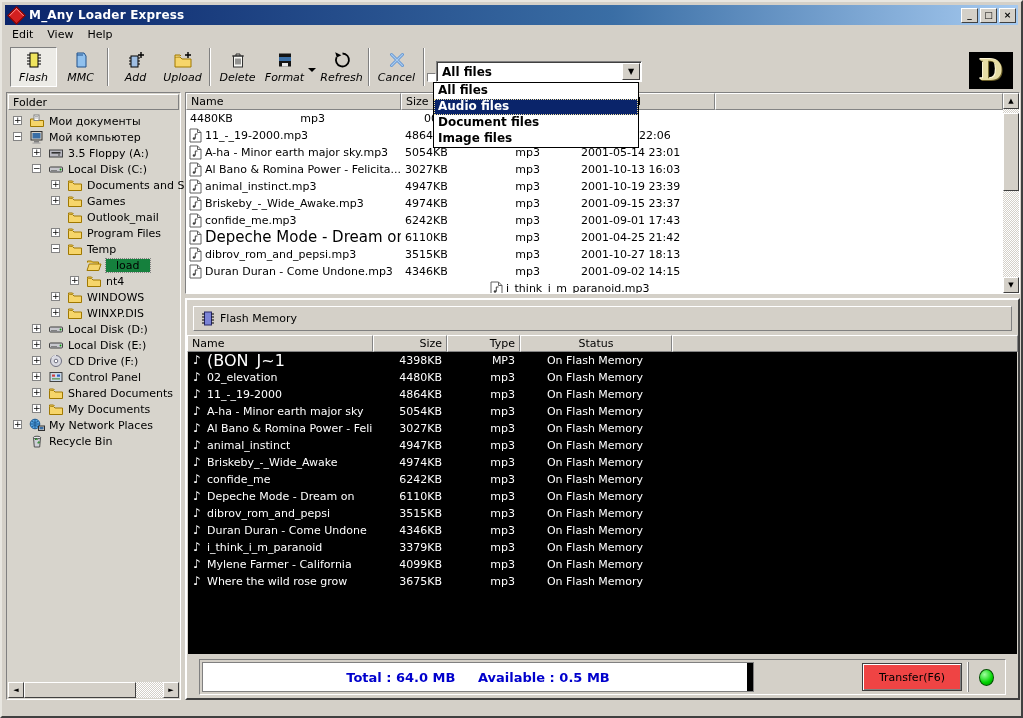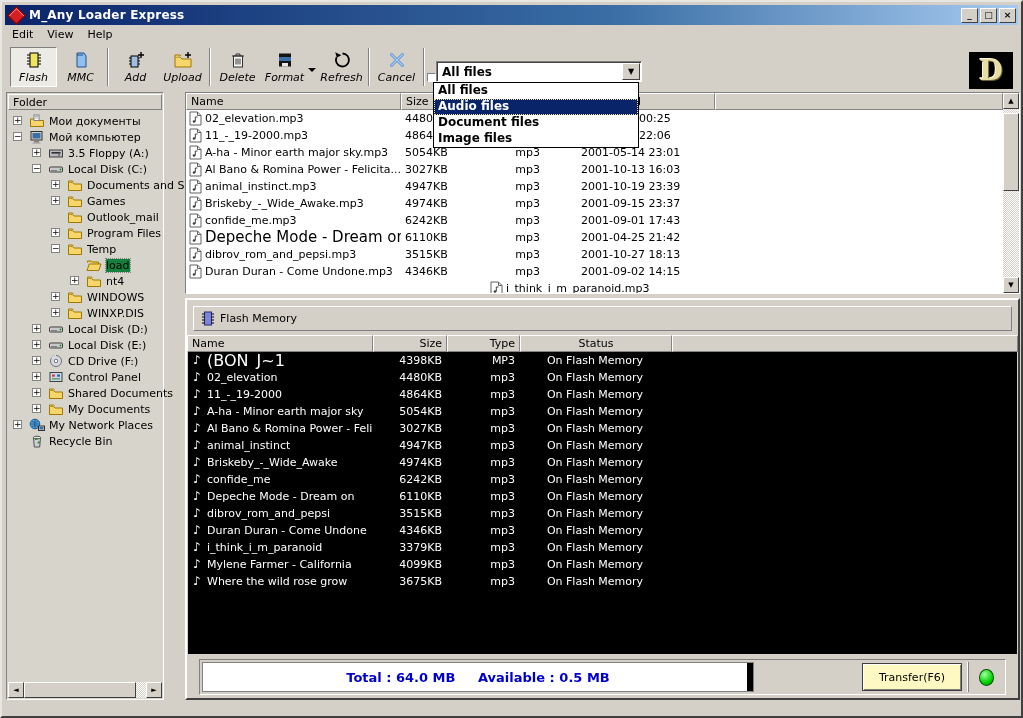--- a/index.html
+++ b/index.html
@@ -39,30 +39,30 @@
     font-size:8px;color:#000;}
   .dd-popup{position:absolute;left:431px;top:80px;width:206px;background:#fff;
     border:1px solid #000;z-index:60;}
   .dd-item{height:16px;font-size:12px;font-weight:bold;color:#000;padding:0 4px;line-height:15px;white-space:nowrap;}
   .dd-item.selected{background:#0A246A;color:#fff;outline:1px dotted #F0E0A0;outline-offset:-1px;}
   .logo-box{position:absolute;right:5px;top:8px;width:44px;height:37px;background:#000;
     display:flex;align-items:center;justify-content:center;}
   .logo-d{font-family:"DejaVu Serif",serif;font-size:27px;font-weight:bold;color:#E6DCA4;
     text-shadow:1px 1px 0 #6B5F28,-1px -1px 0 #FFF8D8;}
   
-  .tree-panel{position:absolute;left:4px;top:90px;width:158px;height:608px;background:#D7D4CC;
+  .tree-panel{position:absolute;left:4px;top:90px;width:175px;height:608px;background:#D7D4CC;
     border:1px solid;border-color:#808080 #fff #fff #808080;}
   .tree-header{position:absolute;left:1px;top:1px;right:1px;height:16px;background:#D4D0C8;
     border:1px solid;border-color:#fff #808080 #808080 #fff;font-size:11px;padding:1px 4px;color:#000;}
   .tree-item{position:absolute;left:0;height:16px;width:100%;display:flex;align-items:center;}
   .expander{position:absolute;width:9px;height:9px;background:#fff;border:1px solid #848484;
     font-size:9px;line-height:7px;text-align:center;color:#000;top:3px;}
   .tree-ico{position:absolute;width:16px;height:16px;top:0;}
   .tree-label{position:absolute;font-size:11px;color:#000;white-space:nowrap;top:2px;}
-  .tree-label.selected{background:#15803d;outline:1px dotted #808080;padding:0 0;}
+  .tree-label.selected{background:#15803d;outline:1px dotted #808080;padding:0 10px;}
   .hscroll{position:absolute;left:1px;bottom:1px;right:1px;height:16px;display:flex;background:#D4D0C8;}
   .scroll-btn{width:16px;height:16px;background:#D4D0C8;border:1px solid;border-color:#fff #404040 #404040 #fff;
     font-size:7px;color:#000;display:flex;align-items:center;justify-content:center;flex:none;}
   .scroll-track{flex:1;position:relative;background:#fff;
     background-image:conic-gradient(#D4D0C8 0 25%,#fff 0 50%,#D4D0C8 0 75%,#fff 0);background-size:2px 2px;}
   .scroll-thumb{position:absolute;background:#D4D0C8;border:1px solid;border-color:#fff #404040 #404040 #fff;}
   
   .top-list{position:absolute;left:183px;top:90px;width:835px;height:202px;background:#fff;
     border:1px solid;border-color:#808080 #fff #fff #808080;overflow:hidden;}
   .tl-header{position:absolute;left:0;top:0;right:16px;height:17px;display:flex;}
@@ -86,21 +86,21 @@
   .note-ico{width:12px;flex:none;margin-left:5px;margin-right:2px;color:#fff;font-size:12px;line-height:17px;}
   
   .status-row{position:absolute;left:12px;right:12px;top:359px;height:36px;
     border:1px solid;border-color:#808080 #fff #fff #808080;display:flex;align-items:stretch;padding:2px;}
   .progress{position:relative;width:552px;background:#fff;border:1px solid #808080;
     display:flex;align-items:center;justify-content:center;}
   .prog-text{font-size:13px;font-weight:bold;color:#0000CC;}
   .prog-text span{margin:0 9px;}
   .prog-marker{position:absolute;right:0px;top:0;bottom:0;width:6px;background:#000;}
   .status-gap{width:108px;}
-  .transfer-btn{width:100px;margin-top:1px;margin-bottom:1px;background:#fef9c3;border:1px solid #404040;
+  .transfer-btn{width:100px;margin-top:1px;margin-bottom:1px;background:#ef4444;border:1px solid #404040;
     box-shadow:inset 1px 1px 0 #fff,inset -1px -1px 0 #808080;font-size:11px;color:#000;
     display:flex;align-items:center;justify-content:center;}
   .led-area{flex:1;display:flex;align-items:center;justify-content:center;
     border-left:1px solid #808080;box-shadow:-1px 0 0 #fff;margin-left:6px;}
   .led{width:15px;height:17px;border-radius:50%;background:radial-gradient(circle at 35% 30%,#A0FFA0,#00D400 60%,#008000);
     border:1px solid #005000;}
 </style>
 </head>
 <body>
 
@@ -399,29 +399,20 @@
   <div class="top-list">
     <div class="tl-header" id="tl-header">
         <div class="hcell" style="width: 215px;">Name</div>
         <div class="hcell" style="width: 57px;">Size</div>
         <div class="hcell" style="width: 90px;">Type</div>
         <div class="hcell" style="width: 167px; padding-left: 45px;">Modified</div>
         <div class="hcell" style="flex: 1 1 0%;"></div>
       </div>
     <div id="tl-rows">
         <div class="tl-row" style="top: 17px;">
-          <div class="cell" style="width: 215px; display: flex;">
-            <div class="name-ico"><svg viewBox="0 0 13 15">
-                <path d="M1 1h7.5L12 4.5V14H1z" fill="#fff" stroke="#606060"></path>
-                <path d="M8.5 1v3.5H12" fill="none" stroke="#606060"></path>
-                <circle cx="5" cy="10.5" r="1.3" fill="#404040"></circle>
-                <path d="M6.3 10.5V6h2.2" stroke="#404040" fill="none"></path>
-              </svg></div>
-            <div style="font-size: 11px; line-height: 17px; white-space: nowrap; overflow: hidden;">02_elevation.mp3</div>
-          </div>
           <div class="cell" style="width: 57px; padding-left: 4px;">4480KB</div>
           <div class="cell" style="width: 90px; text-align: right; padding-right: 8px;">mp3</div>
           <div class="cell" style="width: 167px; padding-left: 91px;">00:25</div>
         </div>
         <div class="tl-row" style="top: 34px;">
           <div class="cell" style="width: 215px; display: flex;">
             <div class="name-ico"><svg viewBox="0 0 13 15">
                 <path d="M1 1h7.5L12 4.5V14H1z" fill="#fff" stroke="#606060"></path>
                 <path d="M8.5 1v3.5H12" fill="none" stroke="#606060"></path>
                 <circle cx="5" cy="10.5" r="1.3" fill="#404040"></circle>

